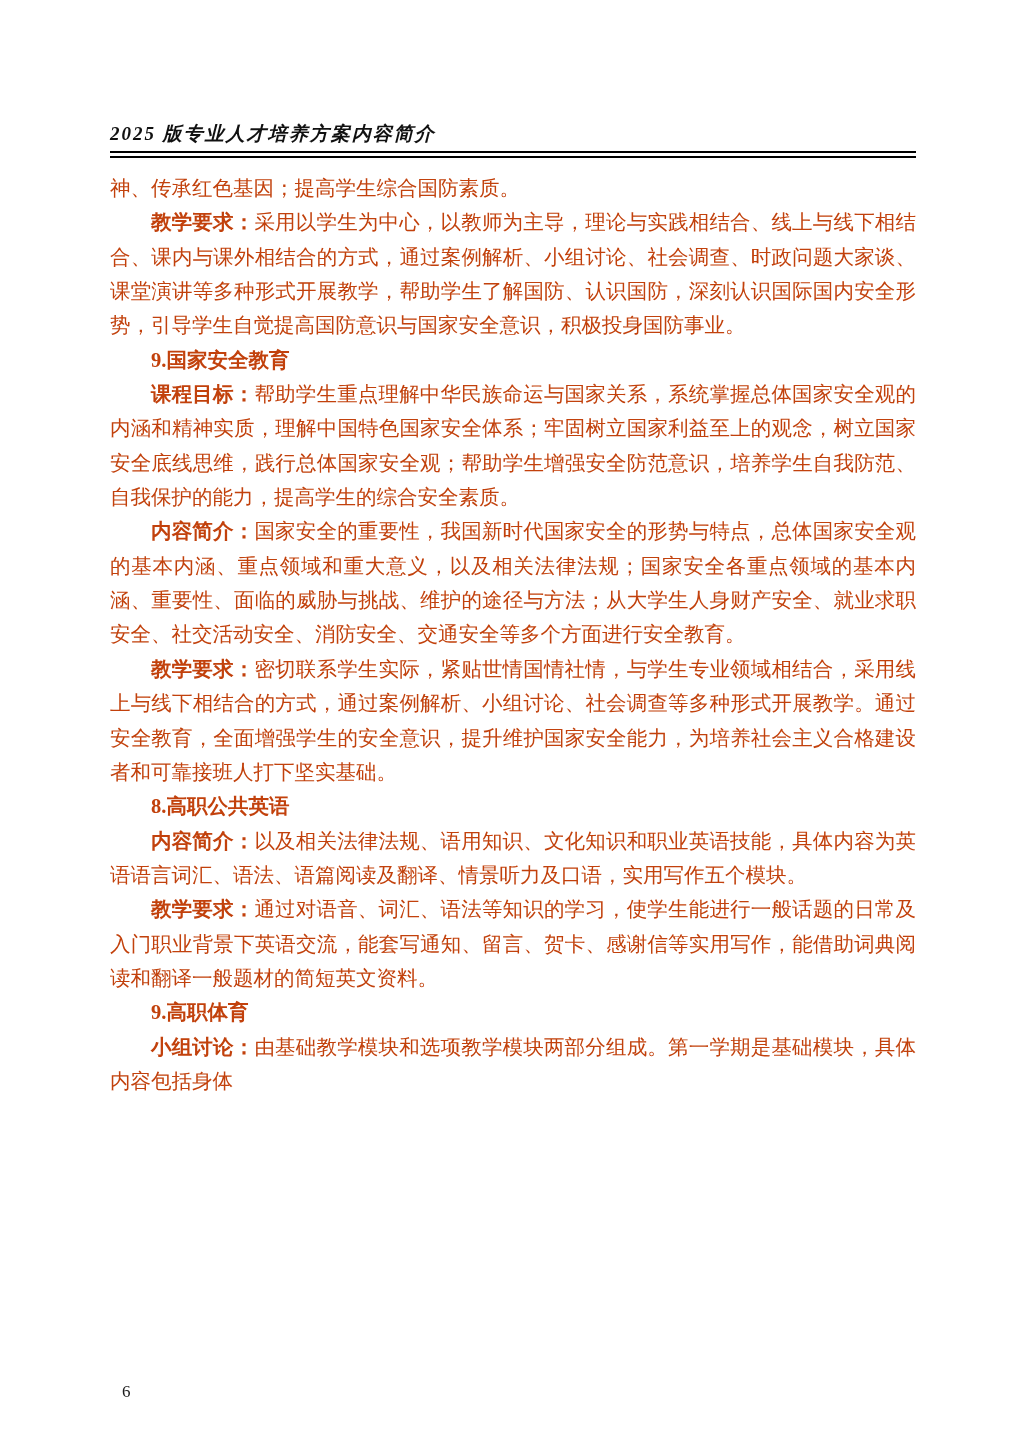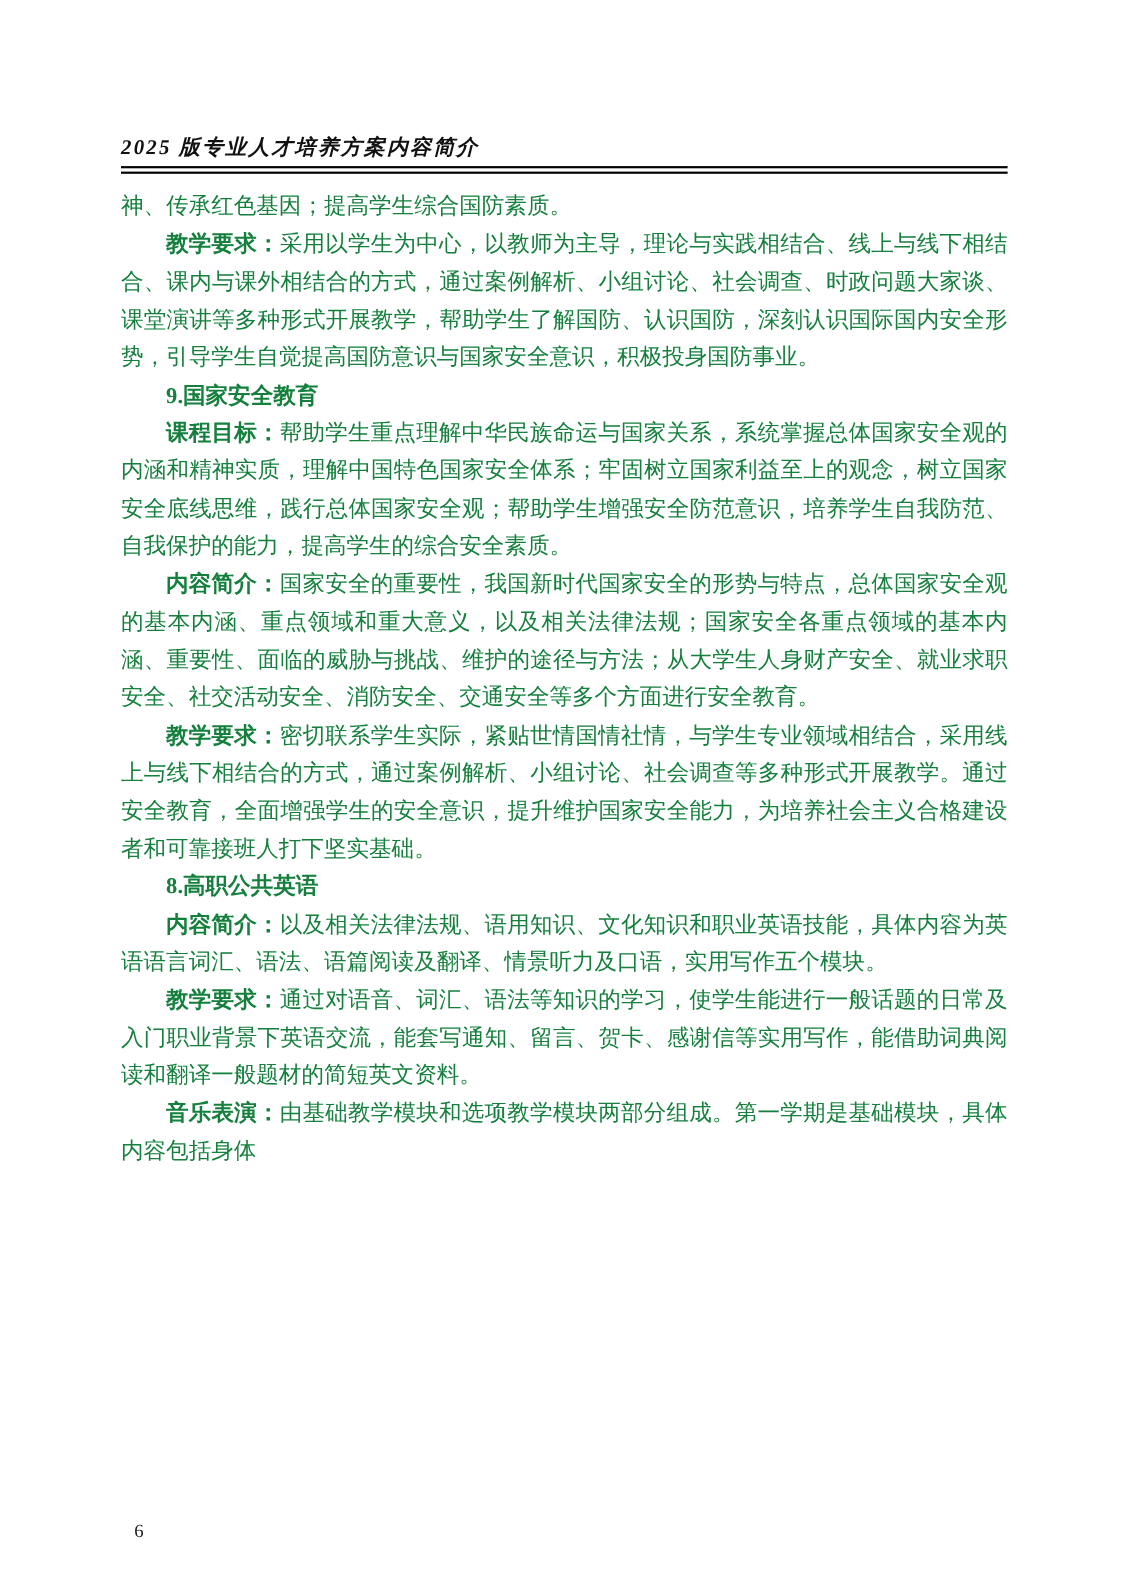--- a/index.html
+++ b/index.html
@@ -35,21 +35,21 @@
     border-bottom: 2px solid #000;
   }
   .body-text {
     position: absolute;
     left: 110px;
     top: 171px;
     width: 806px;
     font-size: 20.5px;
     line-height: 34.35px;
     text-align: justify;
-    color: #15803d;
+    color: #c2410c;
   }
   .para { margin: 0; text-indent: 2em; }
   .para.noindent { text-indent: 0; }
   .para .lbl { font-weight: 700; }
   .para.heading { font-weight: 700; }
   .page-number {
     position: absolute;
     left: 122px;
     top: 1382px;
     font-size: 17px;
@@ -72,18 +72,19 @@
   <div class="body-text">
     <p class="para noindent"><span>神、传承红色基因；提高学生综合国防素质。</span></p>
     <p class="para"><b class="lbl">教学要求：</b><span>采用以学生为中心，以教师为主导，理论与实践相结合、线上与线下相结合、课内与课外相结合的方式，通过案例解析、小组讨论、社会调查、时政问题大家谈、课堂演讲等多种形式开展教学，帮助学生了解国防、认识国防，深刻认识国际国内安全形势，引导学生自觉提高国防意识与国家安全意识，积极投身国防事业。</span></p>
     <p class="para heading">9.国家安全教育</p>
     <p class="para"><b class="lbl">课程目标：</b><span>帮助学生重点理解中华民族命运与国家关系，系统掌握总体国家安全观的内涵和精神实质，理解中国特色国家安全体系；牢固树立国家利益至上的观念，树立国家安全底线思维，践行总体国家安全观；帮助学生增强安全防范意识，培养学生自我防范、自我保护的能力，提高学生的综合安全素质。</span></p>
     <p class="para"><b class="lbl">内容简介：</b><span>国家安全的重要性，我国新时代国家安全的形势与特点，总体国家安全观的基本内涵、重点领域和重大意义，以及相关法律法规；国家安全各重点领域的基本内涵、重要性、面临的威胁与挑战、维护的途径与方法；从大学生人身财产安全、就业求职安全、社交活动安全、消防安全、交通安全等多个方面进行安全教育。</span></p>
     <p class="para"><b class="lbl">教学要求：</b><span>密切联系学生实际，紧贴世情国情社情，与学生专业领域相结合，采用线上与线下相结合的方式，通过案例解析、小组讨论、社会调查等多种形式开展教学。通过安全教育，全面增强学生的安全意识，提升维护国家安全能力，为培养社会主义合格建设者和可靠接班人打下坚实基础。</span></p>
     <p class="para heading">8.高职公共英语</p>
     <p class="para"><b class="lbl">内容简介：</b><span>以及相关法律法规、语用知识、文化知识和职业英语技能，具体内容为英语语言词汇、语法、语篇阅读及翻译、情景听力及口语，实用写作五个模块。</span></p>
     <p class="para"><b class="lbl">教学要求：</b><span>通过对语音、词汇、语法等知识的学习，使学生能进行一般话题的日常及入门职业背景下英语交流，能套写通知、留言、贺卡、感谢信等实用写作，能借助词典阅读和翻译一般题材的简短英文资料。</span></p>
-    <p class="para"><b class="lbl">音乐表演：</b><span>由基础教学模块和选项教学模块两部分组成。第一学期是基础模块，具体内容包括身体</span></p>
+    <p class="para heading">9.高职体育</p>
+    <p class="para"><b class="lbl">小组讨论：</b><span>由基础教学模块和选项教学模块两部分组成。第一学期是基础模块，具体内容包括身体</span></p>
   </div>
 
   <div class="page-number">6</div>
 
 </div>
 
 </body></html>

